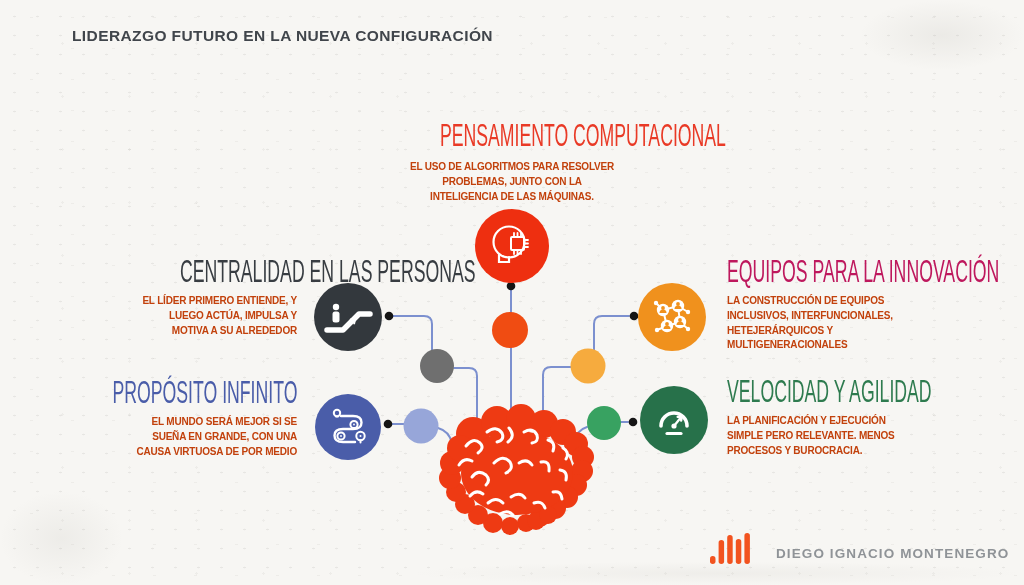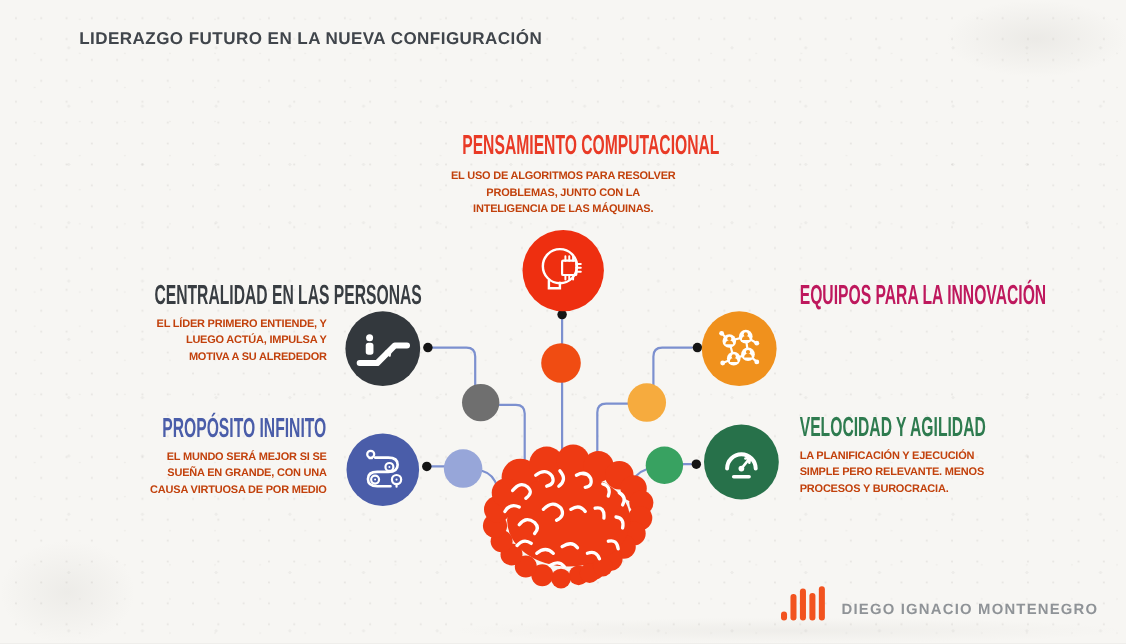--- a/index.html
+++ b/index.html
@@ -29,21 +29,21 @@
   .title{
     margin:0;font-size:35px;font-weight:bold;letter-spacing:.5px;
     color:#ee3a28;line-height:1.05;
   }
   .subtitle{
     margin-top:3px;font-size:15.5px;font-weight:bold;letter-spacing:.4px;
     color:#40454b;
   }
   .diagram{position:absolute;left:0;top:0;z-index:1;}
   .sec{position:absolute;z-index:3;}
-  .sec-h{font-weight:bold;font-size:25px;line-height:1;white-space:nowrap;}
+  .sec-h{font-weight:normal;font-size:31px;line-height:1;white-space:nowrap;}
   .cond{display:inline-block;transform:scaleX(.57);}
   .o-center{transform-origin:50% 50%;}
   .o-right{transform-origin:100% 50%;}
   .o-left{transform-origin:0 50%;}
   .sec-b{
     font-weight:bold;font-size:10px;line-height:14.8px;color:#c2410c;
     white-space:pre-line;letter-spacing:-.2px;
   }
   .c-red{color:#e93a26}.c-dark{color:#383d42}.c-blue{color:#4a5da9}
   .c-orange{color:#be185d}.c-green{color:#2e7b4f}
@@ -52,21 +52,21 @@
   .sec.people{right:727px;top:256px;width:340px;text-align:right;}
   .sec.people .sec-b{margin-top:7px;}
   .sec.purpose{right:727px;top:377px;width:340px;text-align:right;}
   .sec.purpose .sec-b{margin-top:7px;}
   .sec.teams{left:727px;top:256px;width:290px;text-align:left;}
   .sec.teams .sec-b{margin-top:7px;}
   .sec.speed{left:727px;top:376px;width:290px;text-align:left;}
   .sec.speed .sec-b{margin-top:7px;}
   .brand{
     position:absolute;left:710px;top:529px;z-index:3;
-    display:flex;align-items:flex-end;
+    display:flex;align-items:flex-end;gap:11px;
   }
   .brand .logo{display:block;}
   .brand-name{
     margin-left:9px;margin-bottom:6px;
     font-size:13.5px;font-weight:bold;letter-spacing:1.1px;color:#8f9397;
     white-space:nowrap;
   }
 </style>
 </head>
 <body>
@@ -250,20 +250,24 @@
 
   <div class="sec purpose">
     <div class="sec-h c-blue"><span class="cond o-right">PROPÓSITO INFINITO</span></div>
     <div class="sec-b">EL MUNDO SERÁ MEJOR SI SE
 SUEÑA EN GRANDE, CON UNA
 CAUSA VIRTUOSA DE POR MEDIO</div>
   </div>
 
   <div class="sec teams">
     <div class="sec-h c-orange"><span class="cond o-left">EQUIPOS PARA LA INNOVACIÓN</span></div>
+    <div class="sec-b">LA CONSTRUCCIÓN DE EQUIPOS
+INCLUSIVOS, INTERFUNCIONALES,
+HETEJERÁRQUICOS Y
+MULTIGENERACIONALES</div>
   </div>
 
   <div class="sec speed">
     <div class="sec-h c-green"><span class="cond o-left">VELOCIDAD Y AGILIDAD</span></div>
     <div class="sec-b">LA PLANIFICACIÓN Y EJECUCIÓN
 SIMPLE PERO RELEVANTE. MENOS
 PROCESOS Y BUROCRACIA.</div>
   </div>
 
   <footer class="brand">

